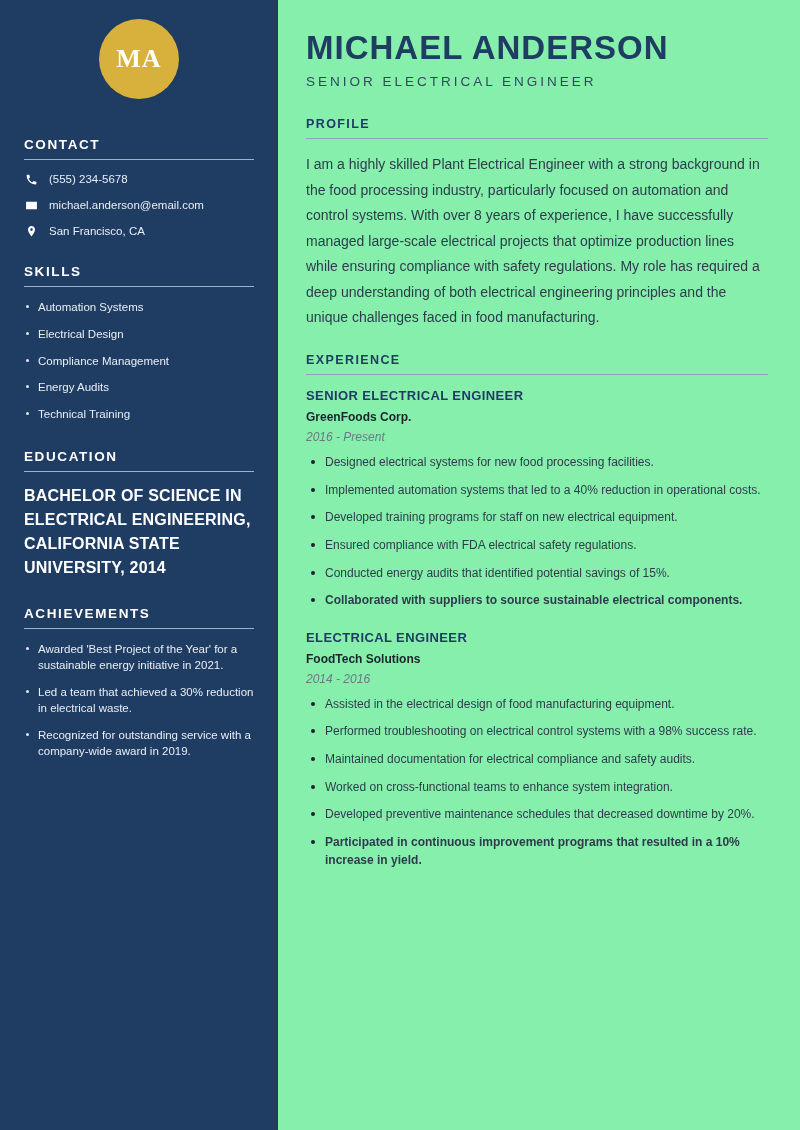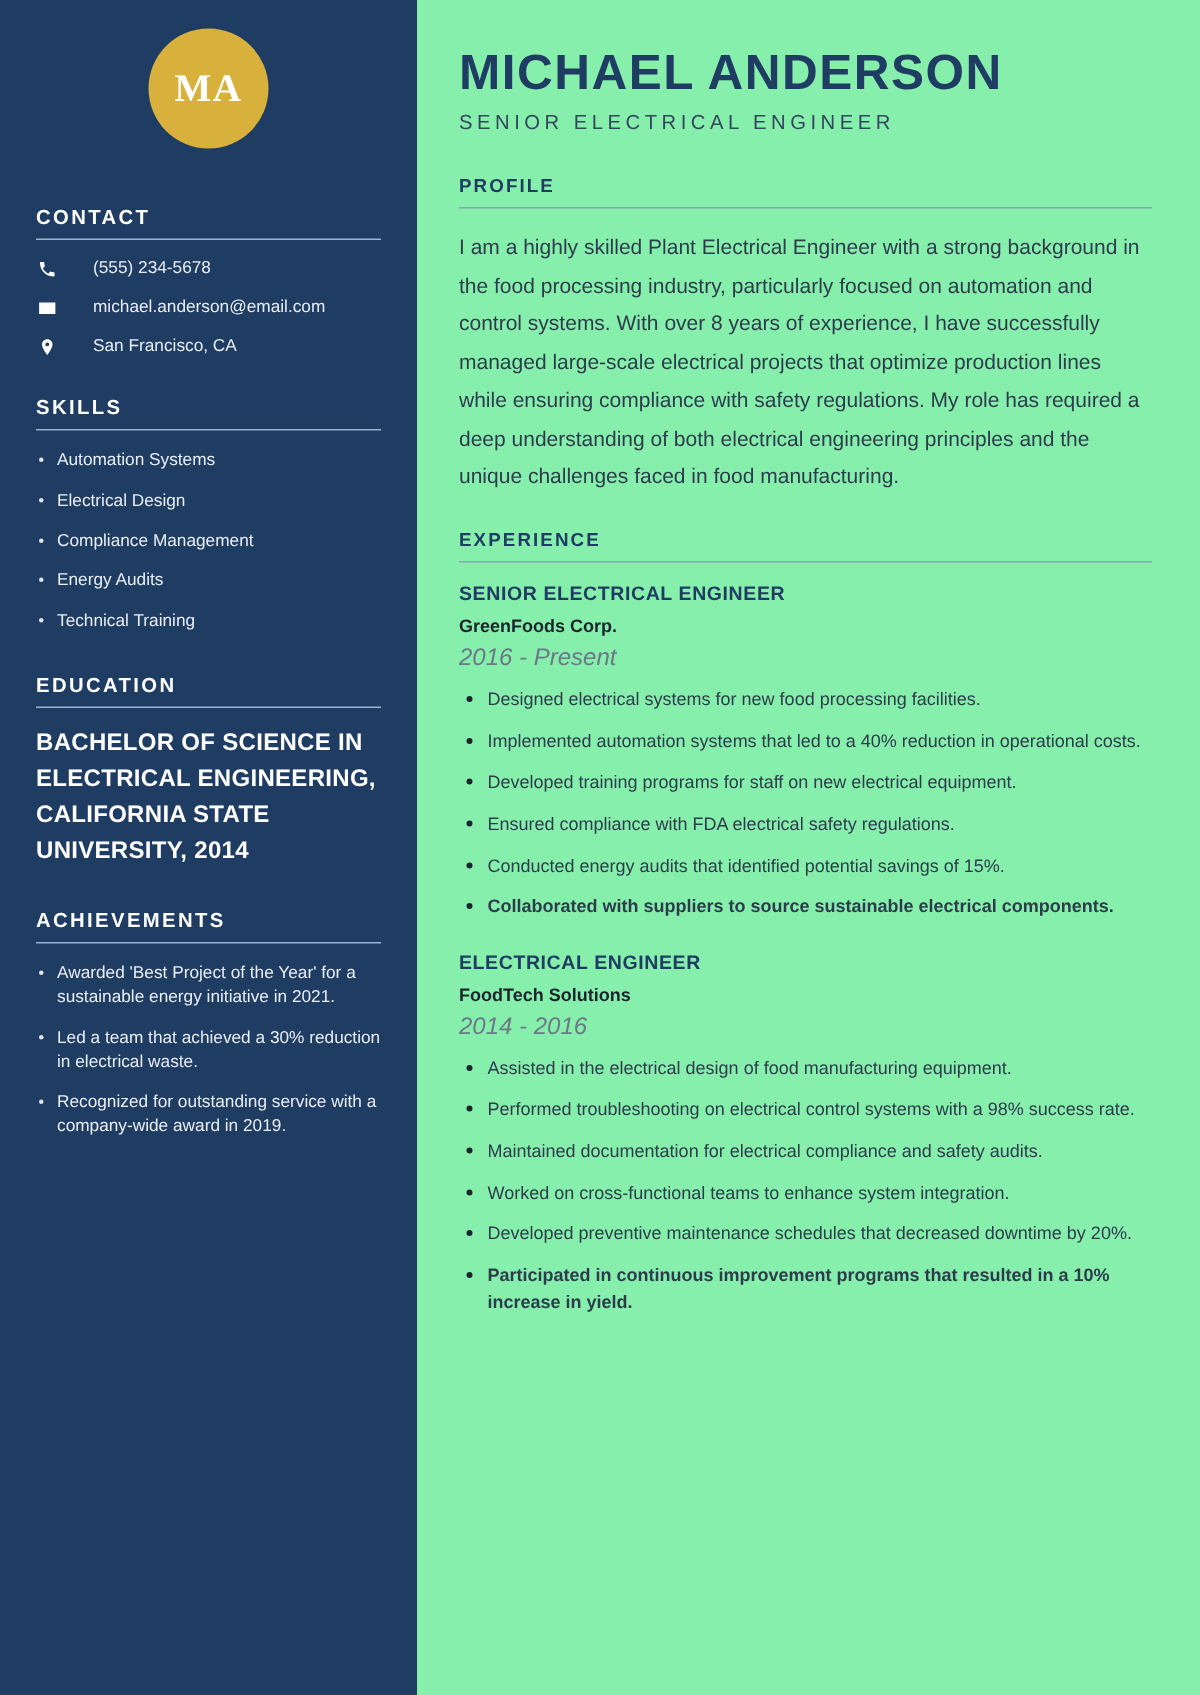--- a/index.html
+++ b/index.html
@@ -62,21 +62,21 @@
   }
   .side-rule {
     height: 1px;
     background: #9fb2cb;
     margin-bottom: 12px;
   }
 
   .contact-row {
     display: flex;
     align-items: center;
-    gap: 24px;
+    gap: 11px;
     margin-bottom: 12px;
     font-size: 11.5px;
     color: #e9eef5;
   }
   .contact-row:last-child { margin-bottom: 0; align-items: center; }
   .c-icon {
     width: 14px;
     min-width: 14px;
     height: 14px;
     display: flex;
@@ -167,21 +167,21 @@
     letter-spacing: 0.4px;
     margin-bottom: 7px;
   }
   .job-company {
     font-size: 12px;
     font-weight: bold;
     color: #1b242e;
     margin-bottom: 6px;
   }
   .job-dates {
-    font-size: 16px;
+    font-size: 12px;
     font-style: italic;
     color: #6b7886;
     margin-bottom: 9px;
   }
 
   .job-list { list-style: none; }
   .job-list li {
     position: relative;
     font-size: 12px;
     color: #2d3c4c;

